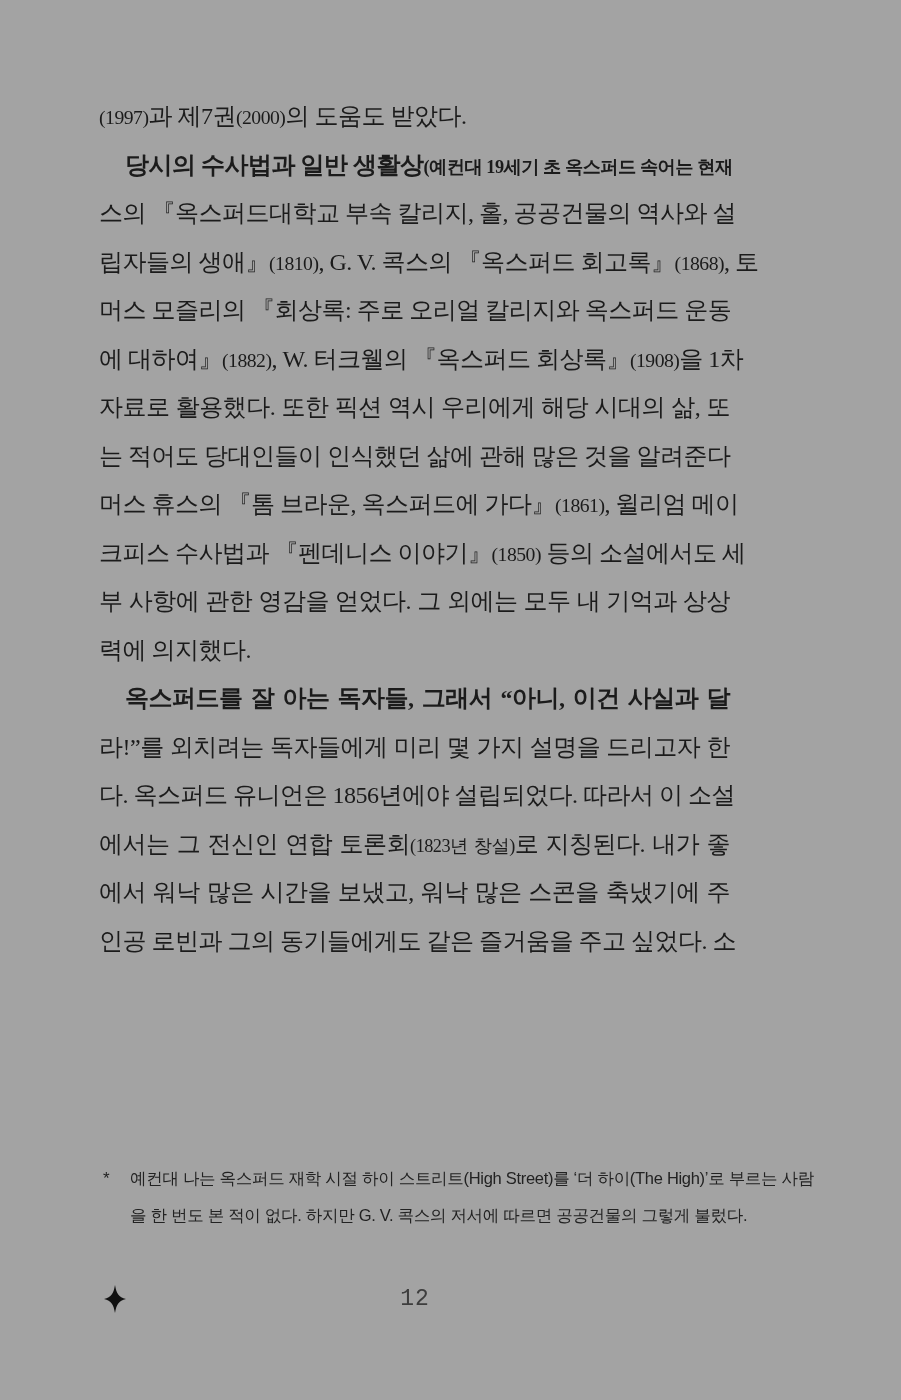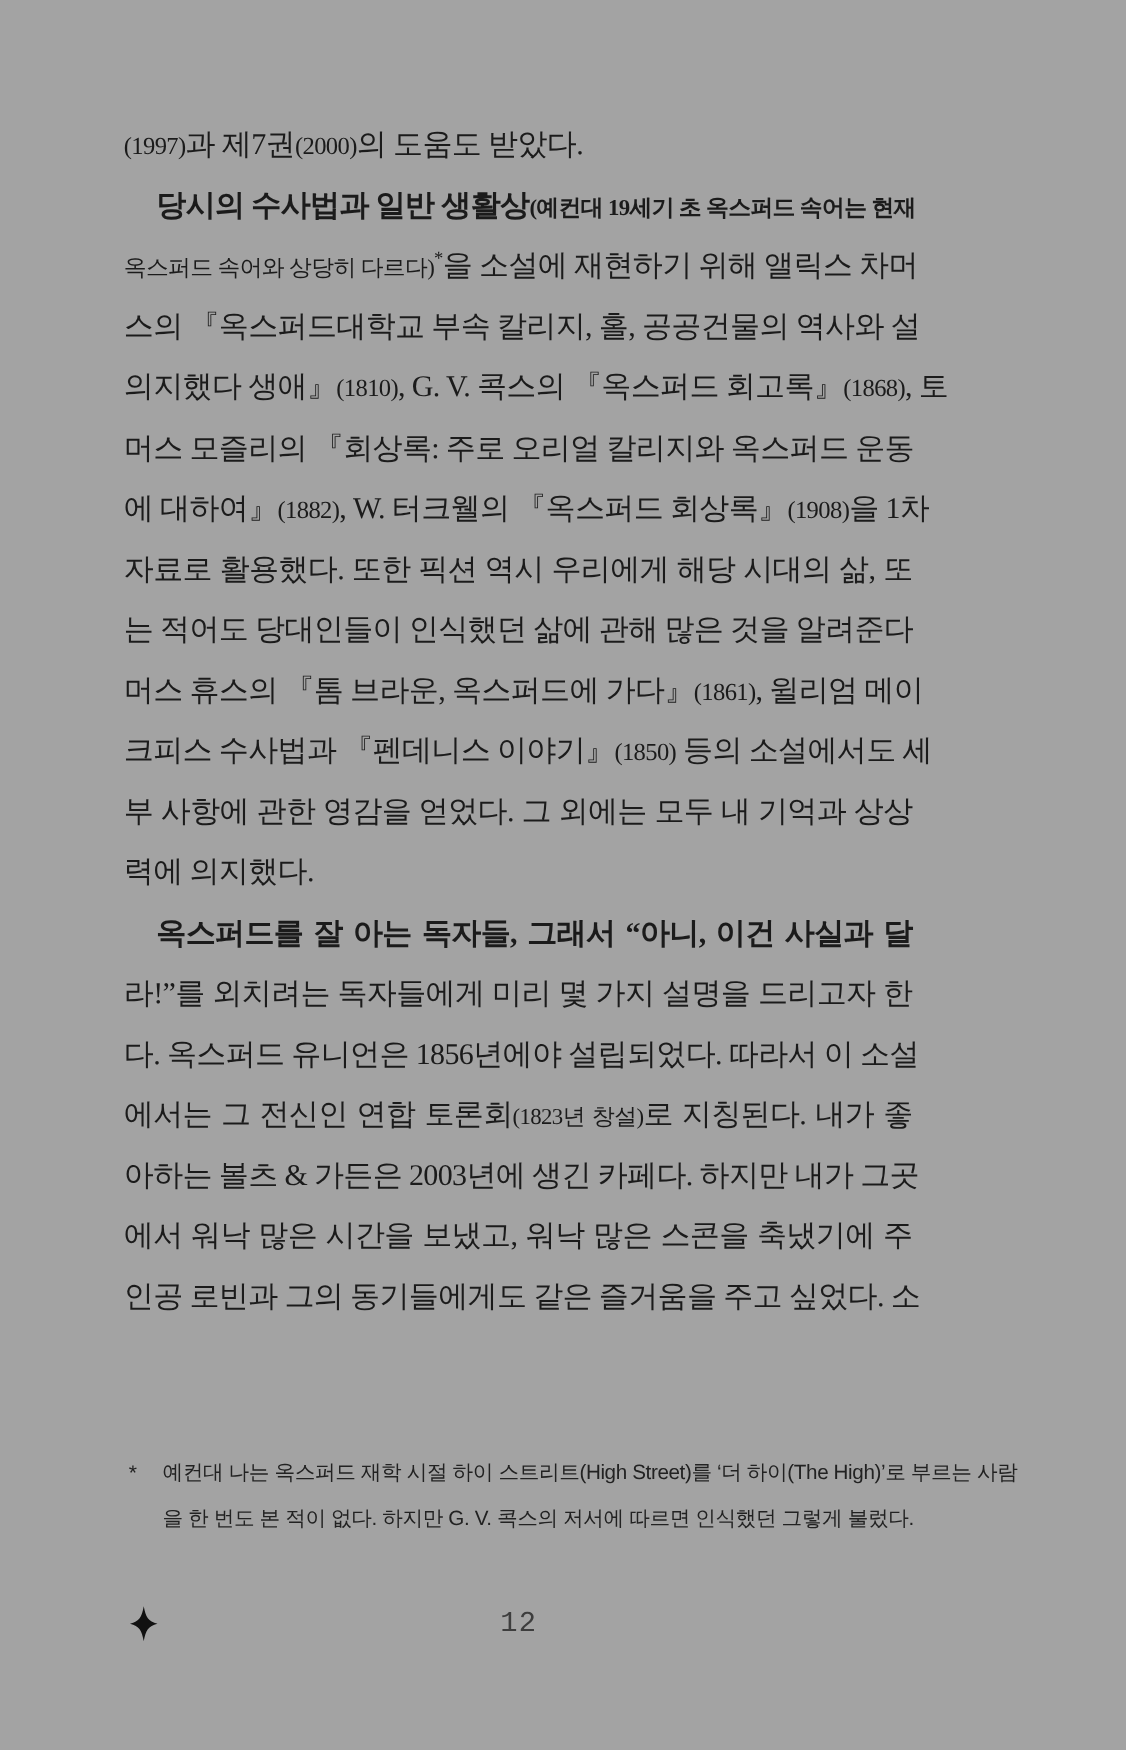--- a/index.html
+++ b/index.html
@@ -80,46 +80,44 @@
   }
 </style>
 </head>
 <body>
 
 <div class="page">
 
   <div class="body-text">
       <div class="line end"><span class="num">(1997)</span><span>과 제7권</span><span class="num">(2000)</span><span>의 도움도 받았다.</span></div>
       <div class="line indent"><span>당시의 수사법과 일반 생활상</span><span class="small">(예컨대 19세기 초 옥스퍼드 속어는 현재</span></div>
-      <div class="line"><span class="small">옥스퍼드 속어와 상당히 다르다)</span><span class="sup">*</span><span>을 소설에 재현하기 위해 앨릭스 차머</span></div>
       <div class="line"><span>스의 『옥스퍼드대학교 부속 칼리지, 홀, 공공건물의 역사와 설</span></div>
-      <div class="line"><span>의지했다 생애』</span><span class="num">(1810)</span><span>, G. V. 콕스의 『옥스퍼드 회고록』</span><span class="num">(1868)</span><span>, 토</span></div>
+      <div class="line"><span>립자들의 생애』</span><span class="num">(1810)</span><span>, G. V. 콕스의 『옥스퍼드 회고록』</span><span class="num">(1868)</span><span>, 토</span></div>
       <div class="line"><span>머스 모즐리의 『회상록: 주로 오리얼 칼리지와 옥스퍼드 운동</span></div>
       <div class="line"><span>에 대하여』</span><span class="num">(1882)</span><span>, W. 터크웰의 『옥스퍼드 회상록』</span><span class="num">(1908)</span><span>을 1차</span></div>
       <div class="line"><span>자료로 활용했다. 또한 픽션 역시 우리에게 해당 시대의 삶, 또</span></div>
       <div class="line"><span>는 적어도 당대인들이 인식했던 삶에 관해 많은 것을 알려준다</span></div>
       <div class="line"><span>머스 휴스의 『톰 브라운, 옥스퍼드에 가다』</span><span class="num">(1861)</span><span>, 윌리엄 메이</span></div>
       <div class="line"><span>크피스 수사법과 『펜데니스 이야기』</span><span class="num">(1850)</span><span> 등의 소설에서도 세</span></div>
       <div class="line"><span>부 사항에 관한 영감을 얻었다. 그 외에는 모두 내 기억과 상상</span></div>
       <div class="line end"><span>력에 의지했다.</span></div>
       <div class="line indent"><span>옥스퍼드를 잘 아는 독자들, 그래서 “아니, 이건 사실과 달</span></div>
       <div class="line"><span>라!”를 외치려는 독자들에게 미리 몇 가지 설명을 드리고자 한</span></div>
       <div class="line"><span>다. 옥스퍼드 유니언은 1856년에야 설립되었다. 따라서 이 소설</span></div>
       <div class="line"><span>에서는 그 전신인 연합 토론회</span><span class="small">(1823년 창설)</span><span>로 지칭된다. 내가 좋</span></div>
-      <div class="line"><span>아하는 볼츠 &amp; 가든은 2003년에 생긴 카페다. 하지만 내가 그곳</span></div>
       <div class="line"><span>에서 워낙 많은 시간을 보냈고, 워낙 많은 스콘을 축냈기에 주</span></div>
       <div class="line"><span>인공 로빈과 그의 동기들에게도 같은 즐거움을 주고 싶었다. 소</span></div>
     </div>
 
   <div class="footnote">
     <div class="fn-body">
       <span class="fn-marker">*</span>
       <div>
           <div class="fn-line">예컨대 나는 옥스퍼드 재학 시절 하이 스트리트(High Street)를 ‘더 하이(The High)’로 부르는 사람</div>
-          <div class="fn-line end">을 한 번도 본 적이 없다. 하지만 G. V. 콕스의 저서에 따르면 인식했던 그렇게 불렀다.</div>
+          <div class="fn-line end">을 한 번도 본 적이 없다. 하지만 G. V. 콕스의 저서에 따르면 공공건물의 그렇게 불렀다.</div>
         </div>
     </div>
   </div>
 
   <div class="footer">
     <span class="ornament">
       <svg width="24" height="30" viewBox="0 0 24 30" xmlns="http://www.w3.org/2000/svg">
         <path d="M12 1 C13.6 10 15.5 12.8 23 15 C15.5 17.2 13.6 20 12 29 C10.4 20 8.5 17.2 1 15 C8.5 12.8 10.4 10 12 1 Z" fill="#111111"></path>
       </svg>
     </span>

